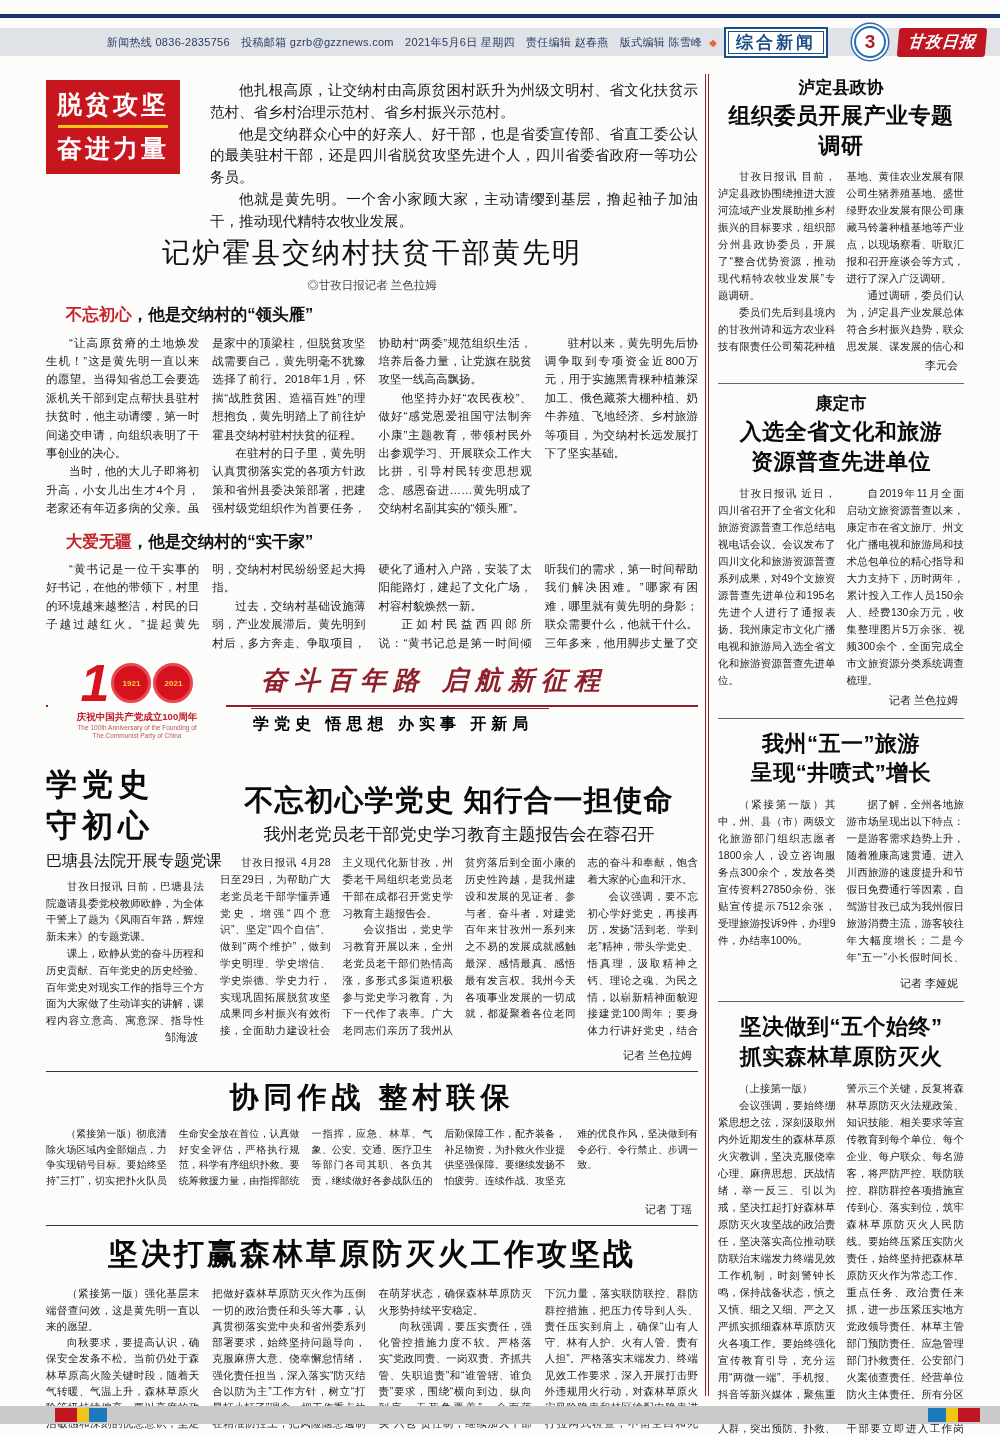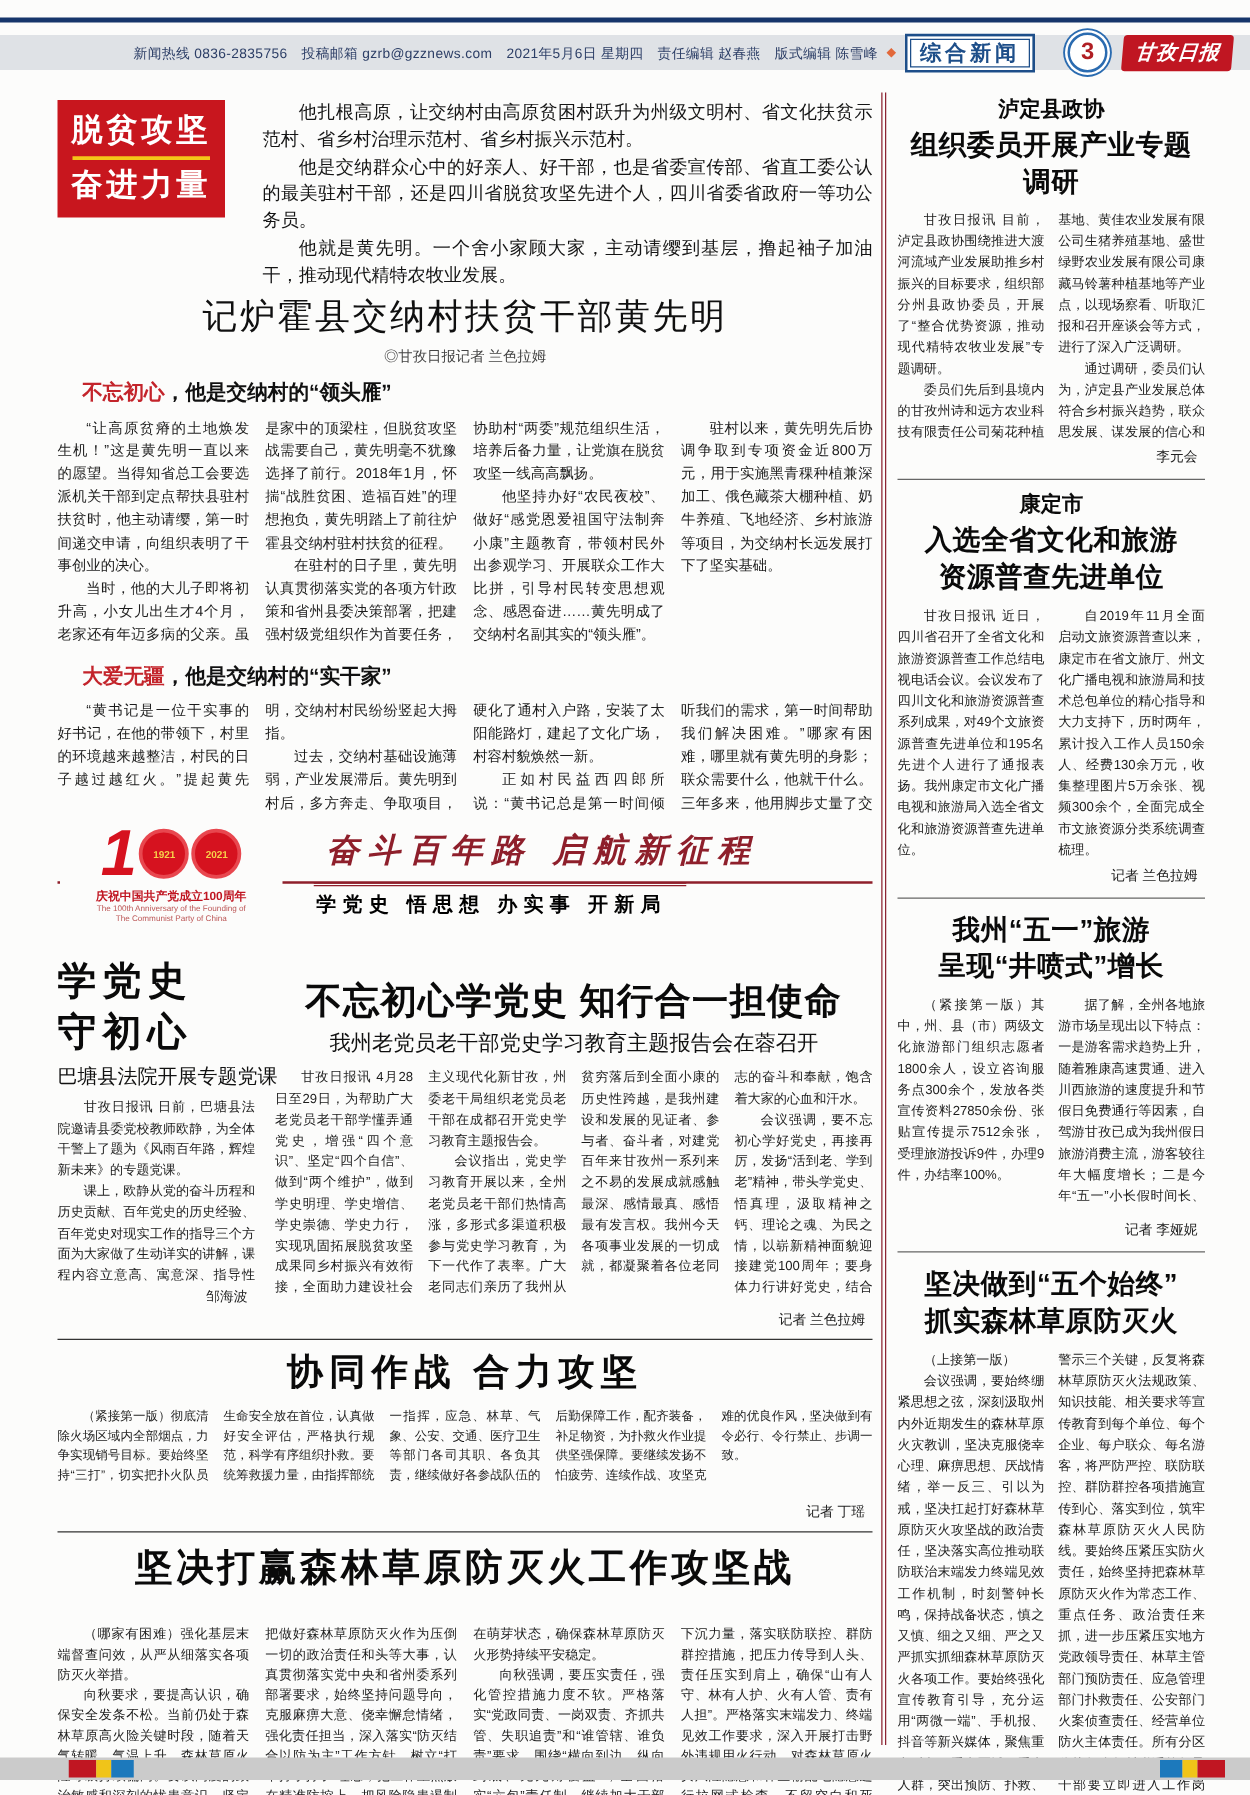--- a/index.html
+++ b/index.html
@@ -62,21 +62,21 @@
   .report .sub{font-size:17px;text-align:center;margin:2px 0 8px;color:#101010;}
   .report-body{column-count:4;column-gap:12px;column-fill:auto;height:192px;overflow:hidden;font-size:10.5px;line-height:1.6;text-align:justify;color:#1c1c1c;}
   .report-body p{margin:0;text-indent:2em;}
 
   
   .joint{margin-top:8px;border-top:1px solid #333;padding-top:2px;}
   .joint h2{font-size:29px;text-align:center;margin:4px 0 8px;letter-spacing:5px;font-weight:900;color:#0a0a0a;}
   .joint-body{column-count:5;column-gap:12px;column-fill:auto;height:74px;overflow:hidden;font-size:10px;line-height:1.55;text-align:justify;color:#1c1c1c;}
   .joint-body p{margin:0;text-indent:2em;}
   .battle{margin-top:8px;border-top:1px solid #333;padding-top:2px;}
-  .battle h2{font-size:30px;text-align:center;margin:6px 0 24px;letter-spacing:3px;font-weight:900;color:#0a0a0a;}
+  .battle h2{font-size:30px;text-align:center;margin:6px 0 10px;letter-spacing:3px;font-weight:900;color:#0a0a0a;}
   .battle-body{column-count:4;column-gap:13px;column-fill:auto;height:148px;overflow:hidden;font-size:10.5px;line-height:1.55;text-align:justify;color:#1c1c1c;}
   .battle-body p{margin:0;text-indent:2em;}
   .sig-line{text-align:right;font-size:11px;color:#222;padding:2px 6px 0 0;}
 
   
   .r-art{padding:2px 0 8px;}
   .r-art + .r-art{border-top:1px solid #666;margin-top:2px;padding-top:8px;}
   .kicker{text-align:center;font-size:17px;font-weight:bold;margin:0 0 2px;color:#0a0a0a;}
   .r-title{text-align:center;font-size:22px;font-weight:900;line-height:1.35;margin:2px 0 8px;color:#0a0a0a;letter-spacing:.5px;}
   .r-body{column-count:2;column-gap:11px;column-fill:auto;overflow:hidden;font-size:10.5px;line-height:1.62;text-align:justify;color:#1c1c1c;}
@@ -166,31 +166,31 @@
         <div class="report-body">
             <p>甘孜日报讯 4月28日至29日，为帮助广大老党员老干部学懂弄通党史，增强“四个意识”、坚定“四个自信”、做到“两个维护”，做到学史明理、学史增信、学史崇德、学史力行，实现巩固拓展脱贫攻坚成果同乡村振兴有效衔接，全面助力建设社会主义现代化新甘孜，州委老干局组织老党员老干部在成都召开党史学习教育主题报告会。</p>
             <p>会议指出，党史学习教育开展以来，全州老党员老干部们热情高涨，多形式多渠道积极参与党史学习教育，为下一代作了表率。广大老同志们亲历了我州从贫穷落后到全面小康的历史性跨越，是我州建设和发展的见证者、参与者、奋斗者，对建党百年来甘孜州一系列来之不易的发展成就感触最深、感情最真、感悟最有发言权。我州今天各项事业发展的一切成就，都凝聚着各位老同志的奋斗和奉献，饱含着大家的心血和汗水。</p>
             <p>会议强调，要不忘初心学好党史，再接再厉，发扬“活到老、学到老”精神，带头学党史、悟真理，汲取精神之钙、理论之魂、为民之情，以崭新精神面貌迎接建党100周年；要身体力行讲好党史，结合我州红色资源和自身奋斗经历，讲好党的故事、讲好党的光荣传统和优良作风，让红色基因薪火代代相传；要知行合一、学以致用，力所能及参与“我为联众办实事”实践活动，不断在巩固脱贫攻坚成果、乡村振兴、城乡基层治理、全国市域治理示范州创建、常态化疫情防控、森林草原防灭火、汛期防洪等方面献智出力。</p>
           </div>
         <div class="sig-line">记者 兰色拉姆</div>
       </div>
     </div>
 
     <div class="joint">
-      <h2>协同作战  合力攻坚</h2>
+      <h2>协同作战  整村联保</h2>
       <div class="joint-body">
           <p>（紧接第一版）彻底清除火场区域内全部烟点，力争实现销号目标。要始终坚持“三打”，切实把扑火队员生命安全放在首位，认真做好安全评估，严格执行规范，科学有序组织扑救。要统筹救援力量，由指挥部统一指挥，应急、林草、气象、公安、交通、医疗卫生等部门各司其职、各负其责，继续做好各参战队伍的后勤保障工作，配齐装备，补足物资，为扑救火作业提供坚强保障。要继续发扬不怕疲劳、连续作战、攻坚克难的优良作风，坚决做到有令必行、令行禁止、步调一致。</p>
         </div>
       <div class="sig-line">记者 丁瑶</div>
     </div>
 
     <div class="battle">
       <h2>坚决打赢森林草原防灭火工作攻坚战</h2>
       <div class="battle-body">
-          <p>（哪家有困难）强化基层末端督查问效，从严从细落实各项防灭火举措。</p>
+          <p>（紧接第一版）强化基层末端督查问效，这是黄先明一直以来的愿望。</p>
           <p>向秋要求，要提高认识，确保安全发条不松。当前仍处于森林草原高火险关键时段，随着天气转暖、气温上升，森林草原火险等级持续偏高。要以高度的政治敏感和深刻的忧患意识，坚定把做好森林草原防灭火作为压倒一切的政治责任和头等大事，认真贯彻落实党中央和省州委系列部署要求，始终坚持问题导向，克服麻痹大意、侥幸懈怠情绪，强化责任担当，深入落实“防灭结合以防为主”工作方针，树立“打早打小打了”理念，把工作重点放在精准防控上，把风险隐患遏制在萌芽状态，确保森林草原防灭火形势持续平安稳定。</p>
           <p>向秋强调，要压实责任，强化管控措施力度不软。严格落实“党政同责、一岗双责、齐抓共管、失职追责”和“谁管辖、谁负责”要求，围绕“横向到边、纵向到底、无死角覆盖”，全面落实“六包”责任制，继续加大干部下沉力量，落实联防联控、群防群控措施，把压力传导到人头、责任压实到肩上，确保“山有人守、林有人护、火有人管、责有人担”。严格落实末端发力、终端见效工作要求，深入开展打击野外违规用火行动，对森林草原火灾风险隐患和林区输配电隐患进行拉网式检查，不留空白和死角，加强对重点部位的监督检查，组织足够力量巡山护林，特别是对重点生态区、农林交错区、施工项目区、坟茔点、自然保护区等重点部位更要加强巡查，冒烟就查、见火就究、违法就处，严禁携带火种入山进林。全面销号排查整治森林草原火灾隐患，确保隐患发现及时、整改销号及时。</p>
         </div>
 
     </div>
 
   </div>
 
   <div class="right-region">
 

